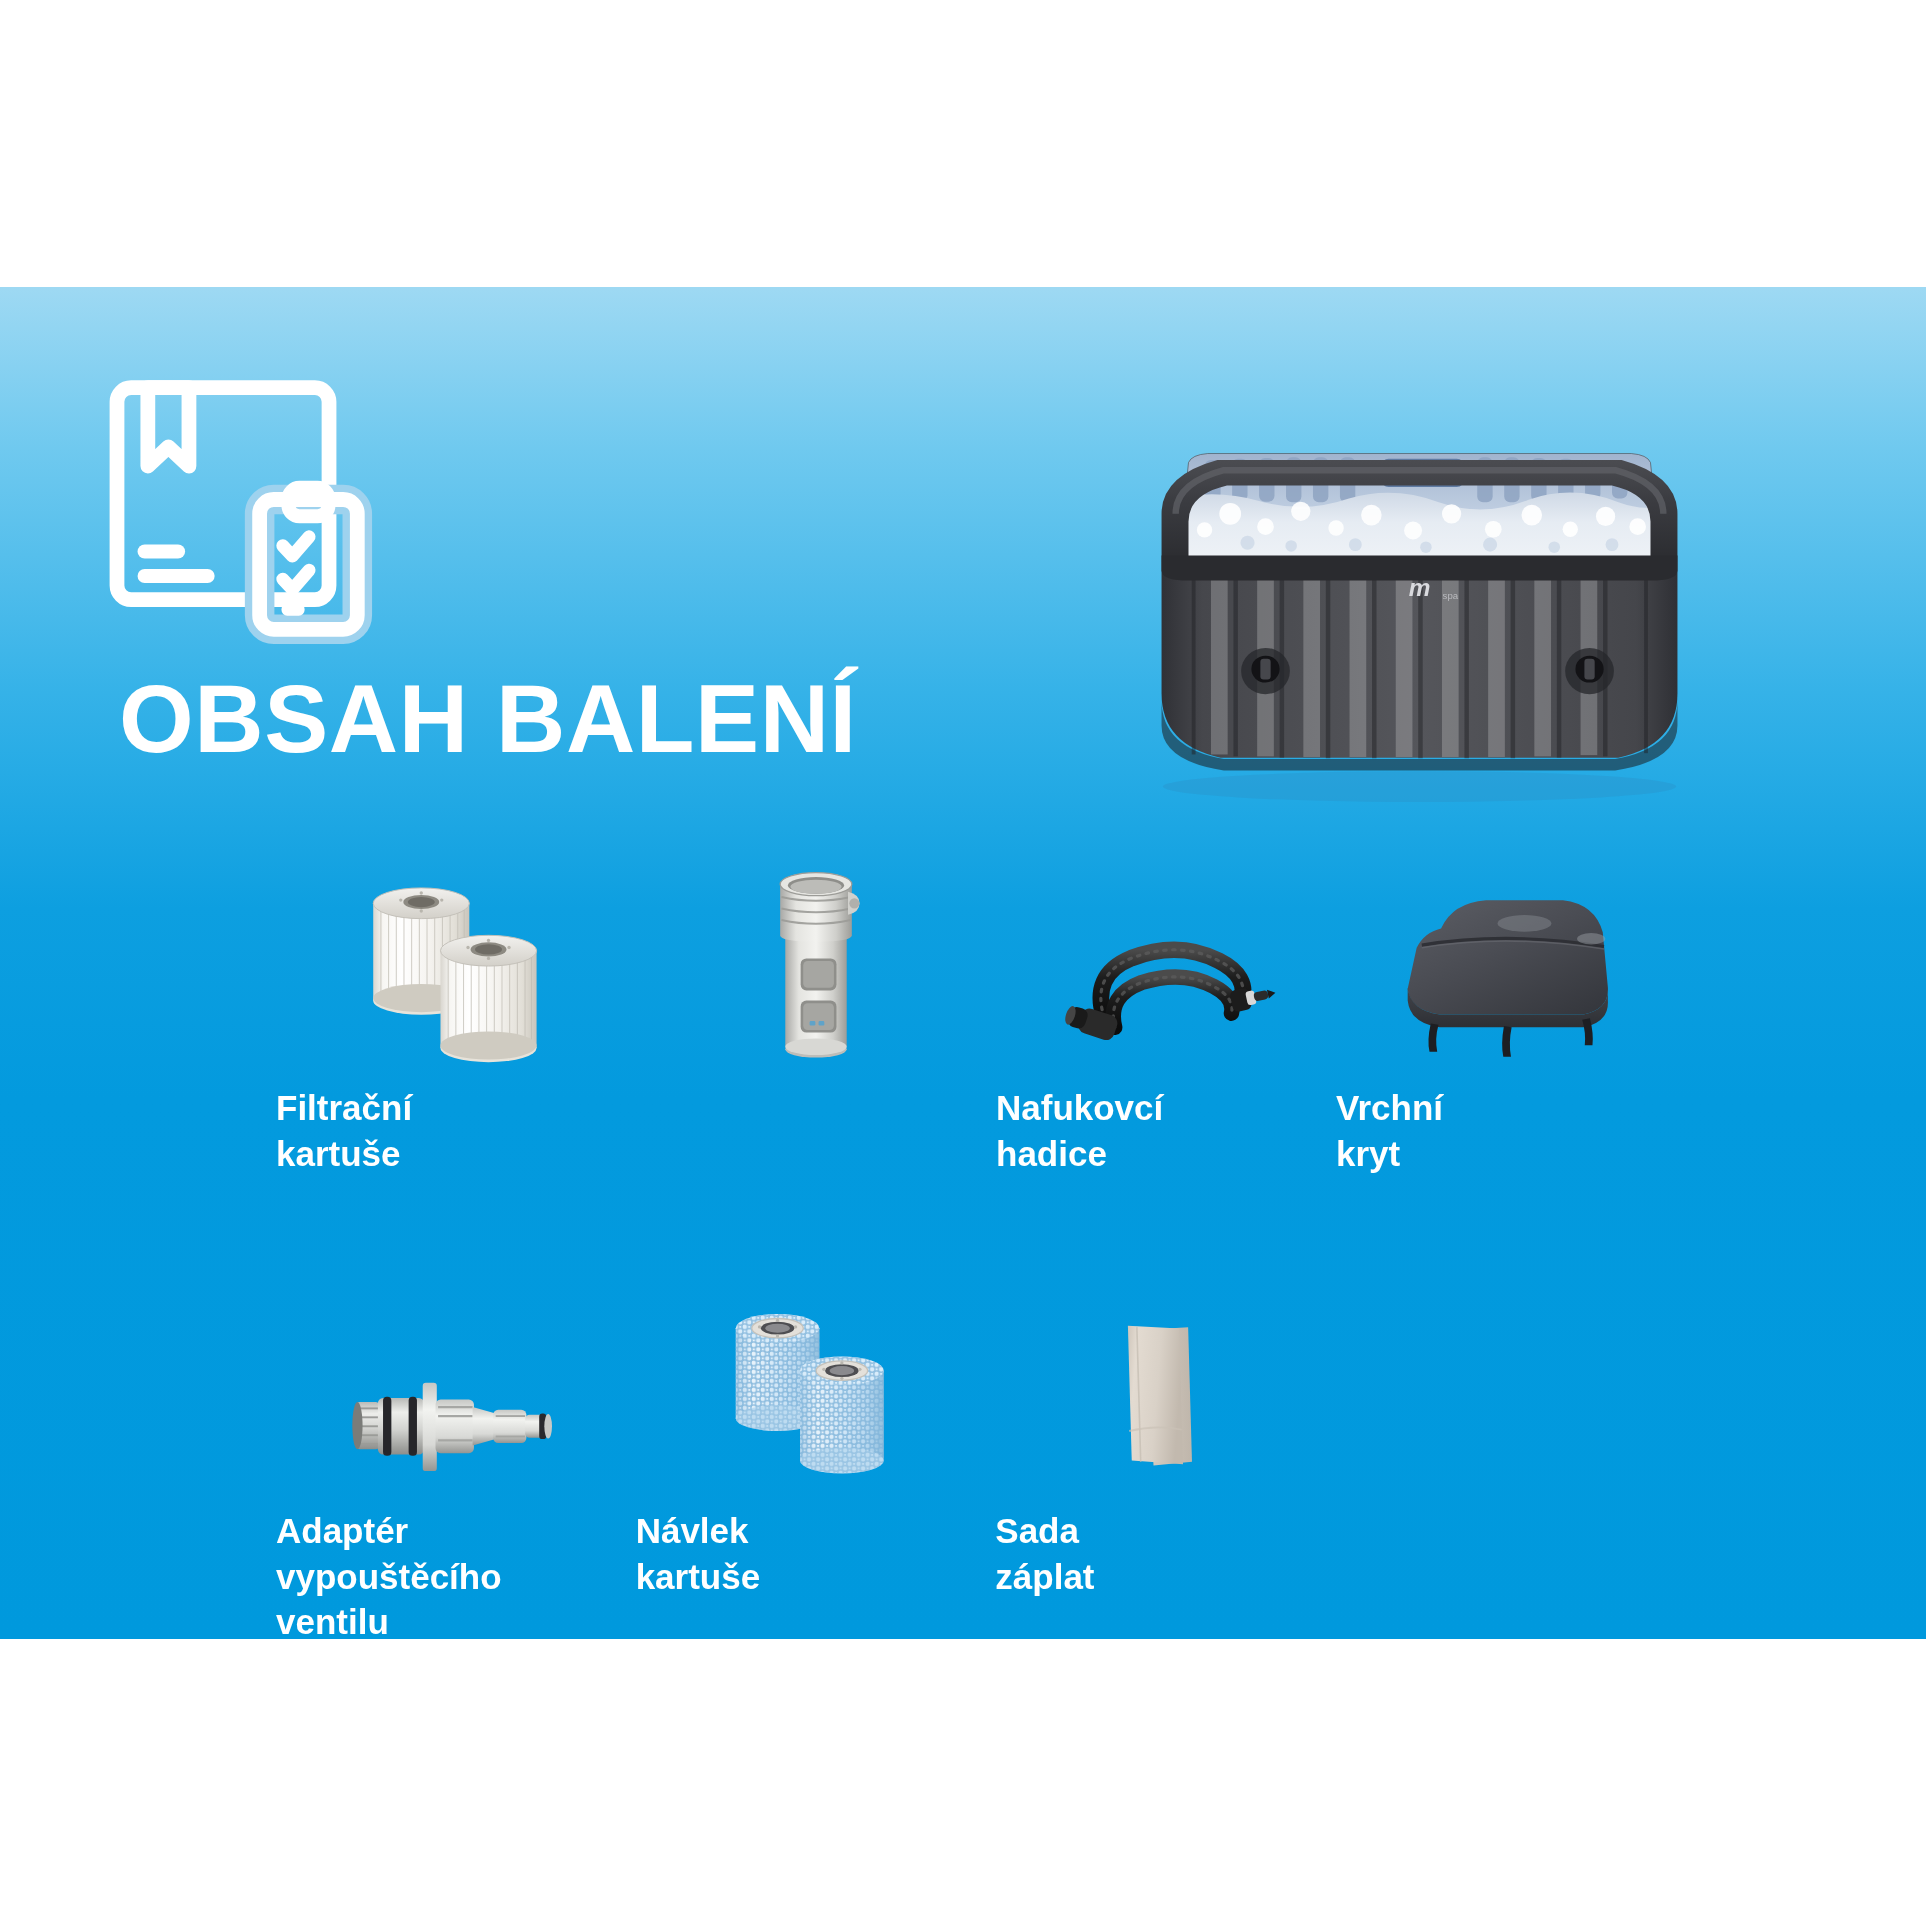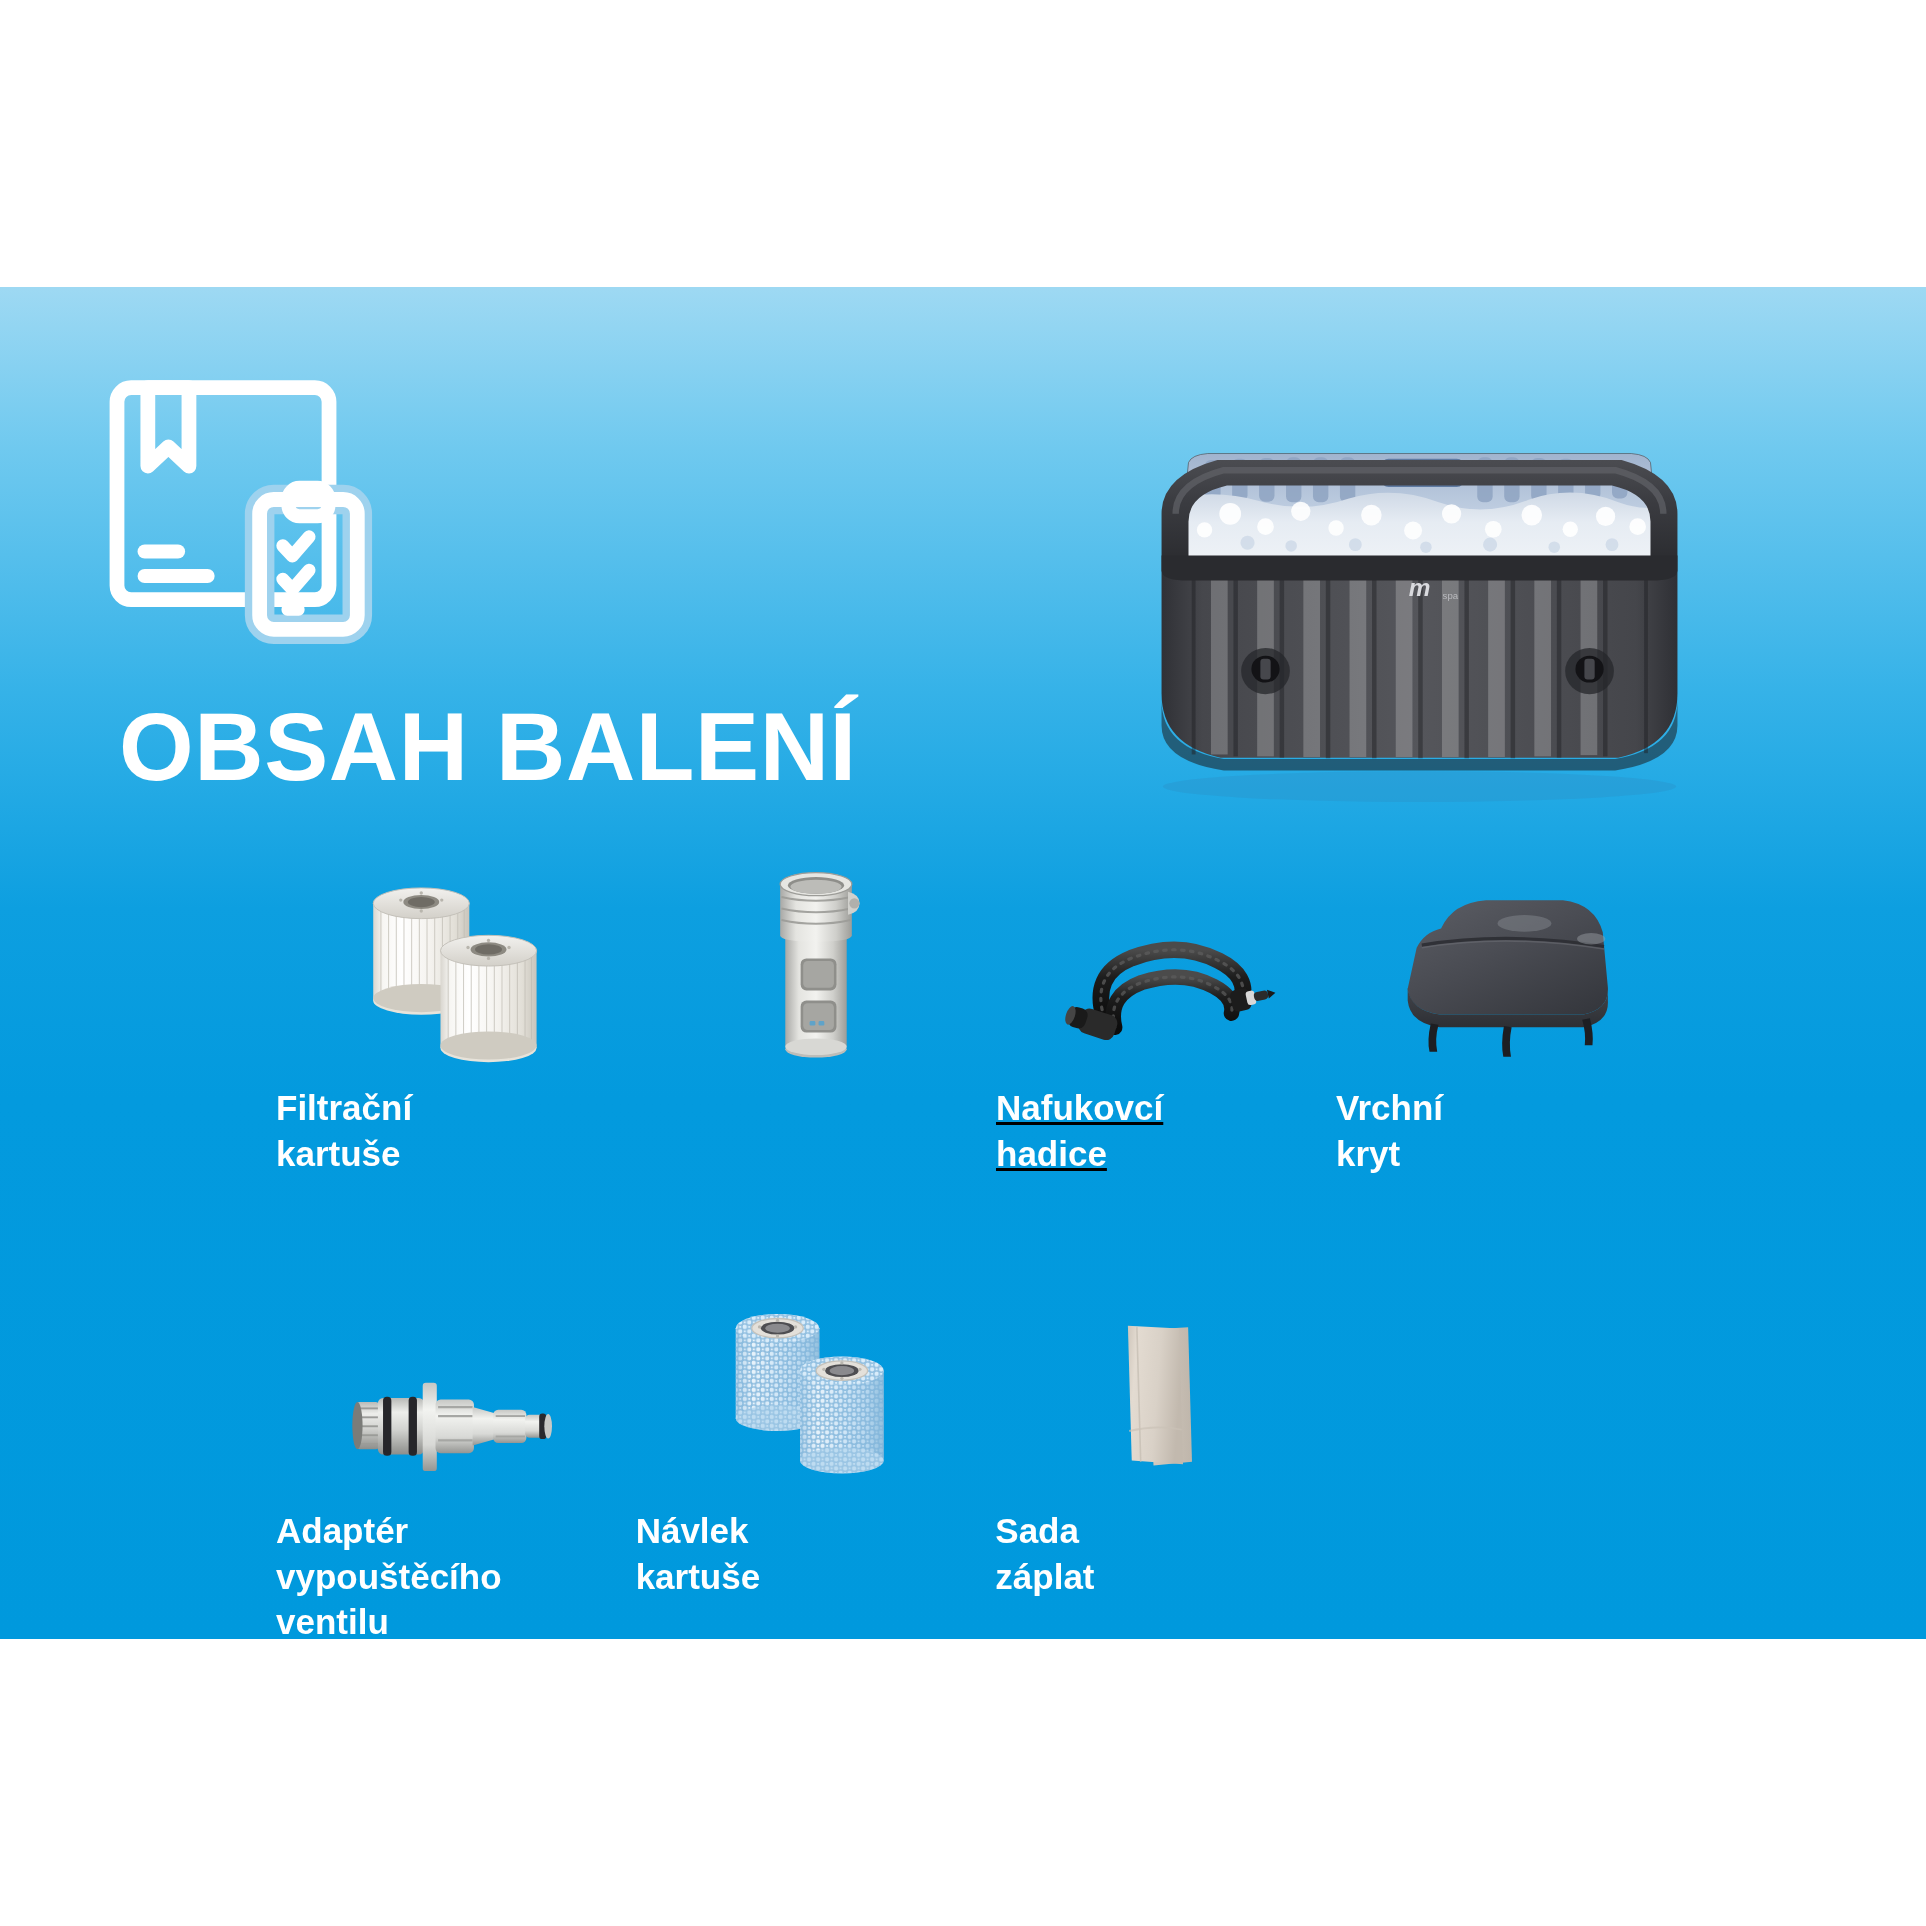--- a/index.html
+++ b/index.html
@@ -45,21 +45,20 @@
     position: absolute;
     left: 119px;
     top: 671px;
     font-size: 96px;
     font-weight: 700;
     letter-spacing: 0.6px;
     color: #ffffff;
     line-height: 1;
     white-space: nowrap;
     font-family: "Liberation Sans", sans-serif;
-    margin-top: 28px;
   }
 
   
   #hero {
     position: absolute;
     left: 1079px;
     top: 424px;
     width: 681px;
     height: 385px;
   }
@@ -90,21 +89,21 @@
     font-weight: 700;
     line-height: 1.30;
     font-family: "Liberation Sans", sans-serif;
     white-space: pre-line;
   }
   #row2 .cell-img { height: 231px; }
 
   
   #row1 .c0 { width: 360px; }
   #row1 .c1 { width: 360px; }
-  #row1 .c2 { width: 340px; text-decoration: underline; }
+  #row1 .c2 { width: 340px; }
   #row1 .c3 { width: 340px; }
   #row2 .c0 { width: 360px; }
   #row2 .c1 { width: 360px; }
   #row2 .c2 { width: 334px; }
 
   svg { display: block; overflow: visible; }
 </style>
 </head>
 <body>
 

